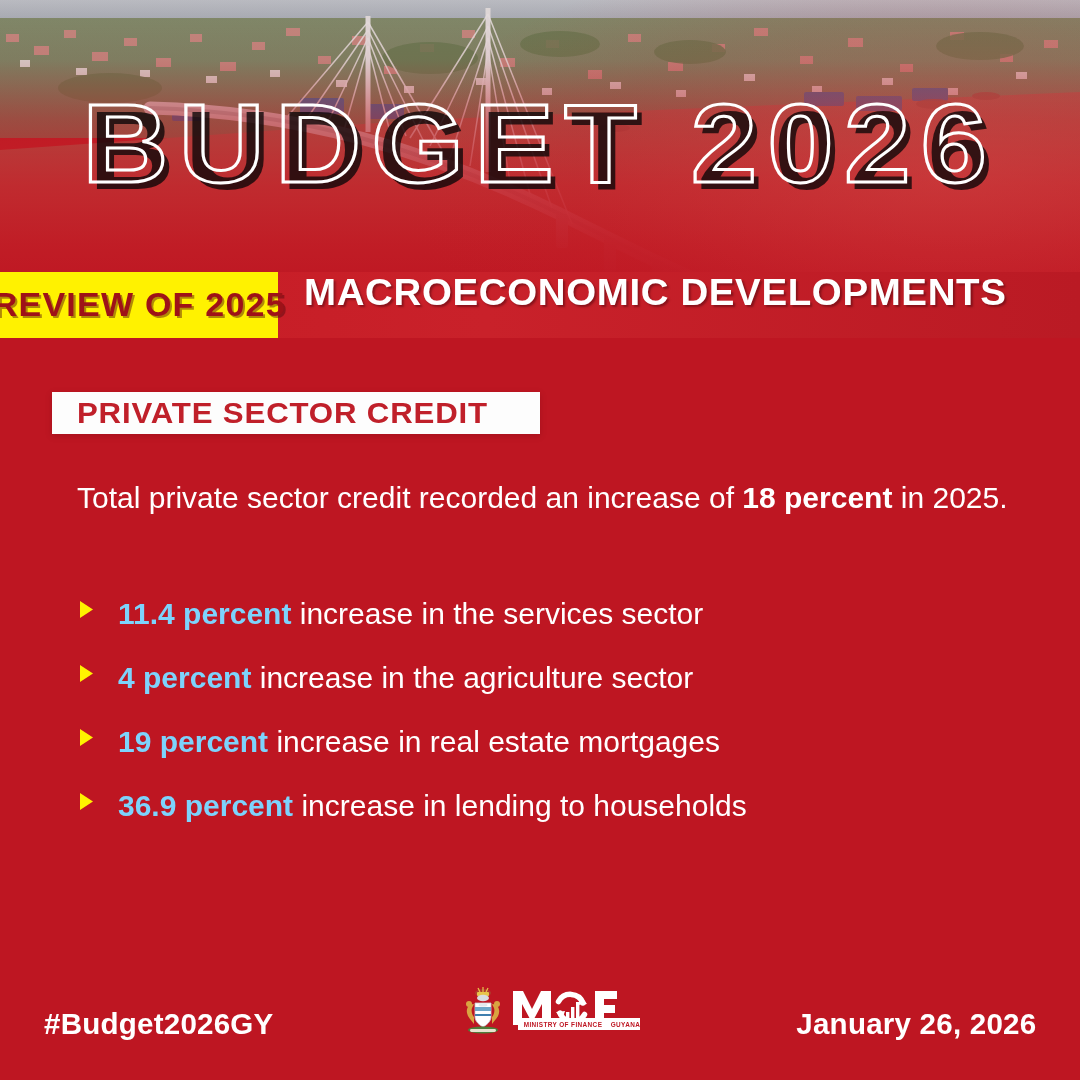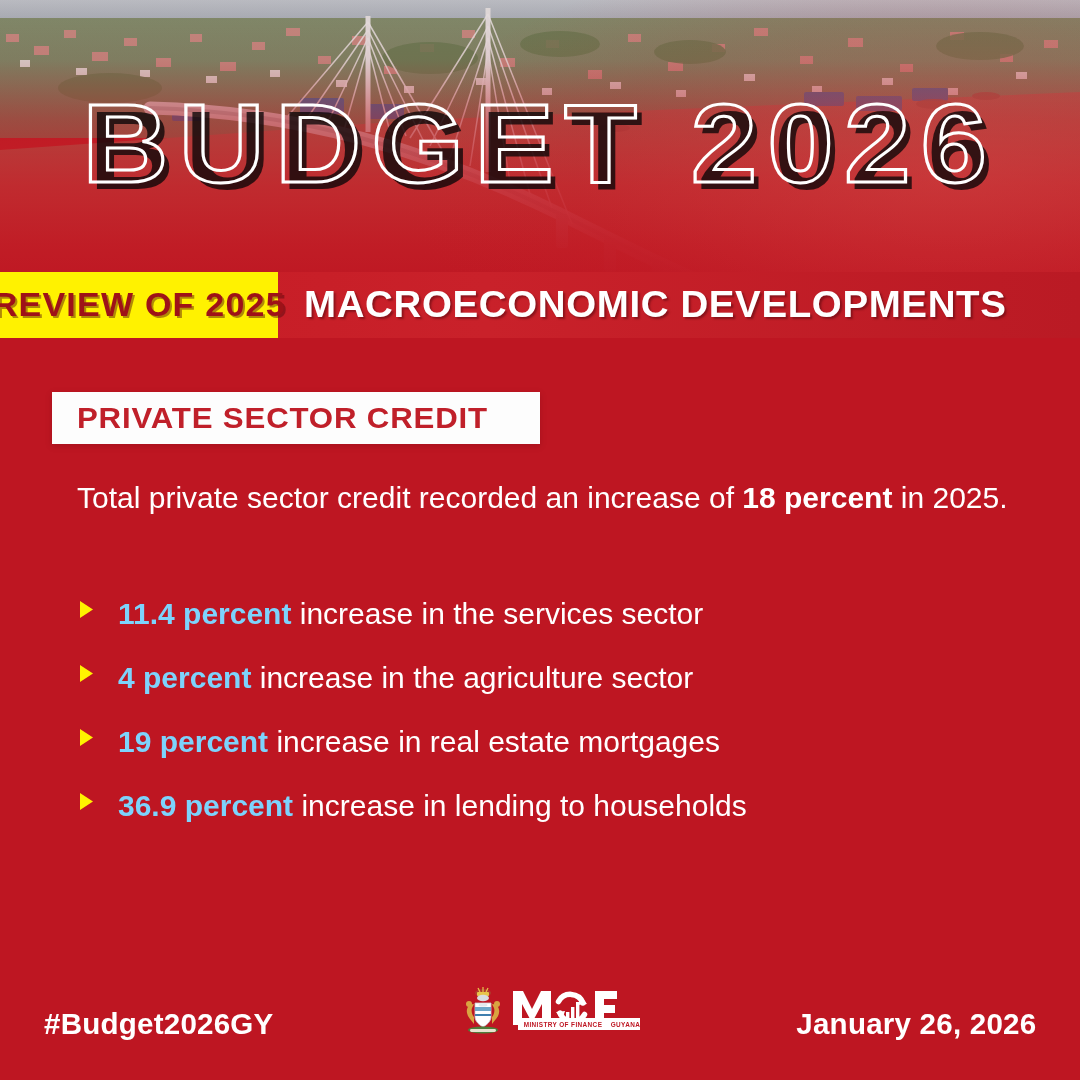--- a/index.html
+++ b/index.html
@@ -101,42 +101,42 @@
     font-weight: 700;
     letter-spacing: 1.2px;
     color: #9E1218;
     text-shadow: 2px 2px 0 rgba(80,8,14,0.45);
     transform: scaleX(1.03);
     white-space: nowrap;
   }
   .banner-main {
     flex: 1;
     display: flex;
-    align-items: center;
+    align-items: flex-start;
     padding-left: 26px;
   }
   .banner-main-text {
     font-family: "Liberation Sans Narrow", "Liberation Sans", sans-serif;
     font-size: 37px;
     font-weight: 700;
     letter-spacing: 0.6px;
     color: #ffffff;
     text-shadow: 2px 2px 2px rgba(90,10,16,0.55);
     transform: scaleX(1.04);
     transform-origin: 0 50%;
     white-space: nowrap;
   }
 
   
   .section-chip {
     position: absolute;
     left: 52px;
     top: 392px;
     width: 488px;
-    height: 52px;
+    height: 42px;
     background: #FDFDFD;
     display: flex;
     align-items: center;
     box-shadow: 0 2px 6px rgba(90,8,14,0.25);
   }
   .section-chip-text {
     padding-left: 24px;
     font-family: "Liberation Sans Narrow", "Liberation Sans", sans-serif;
     font-size: 30px;
     font-weight: 700;

